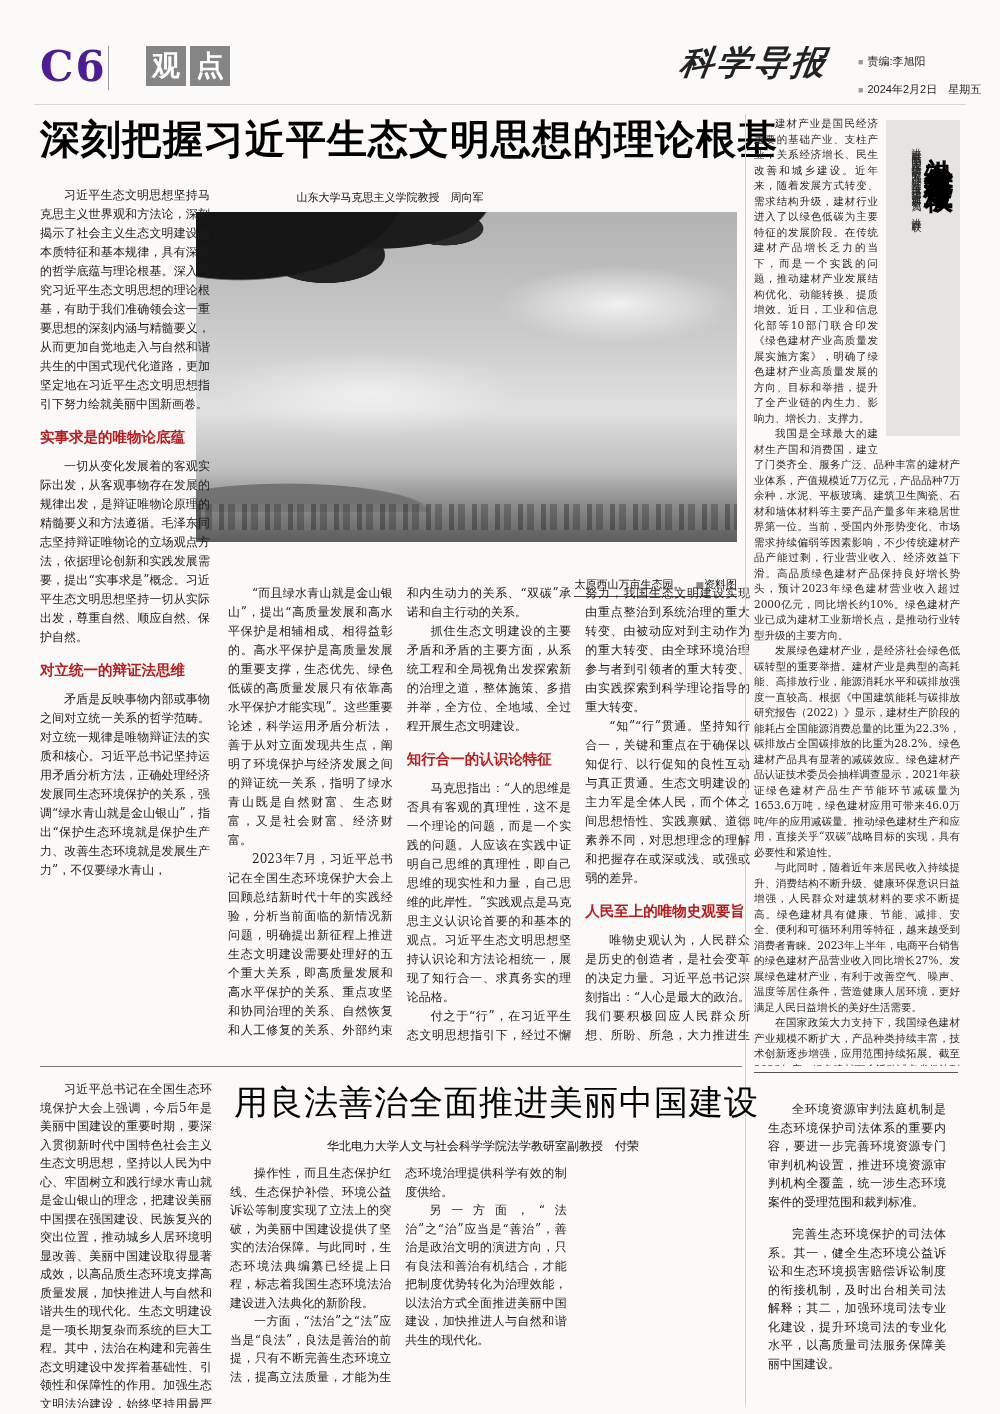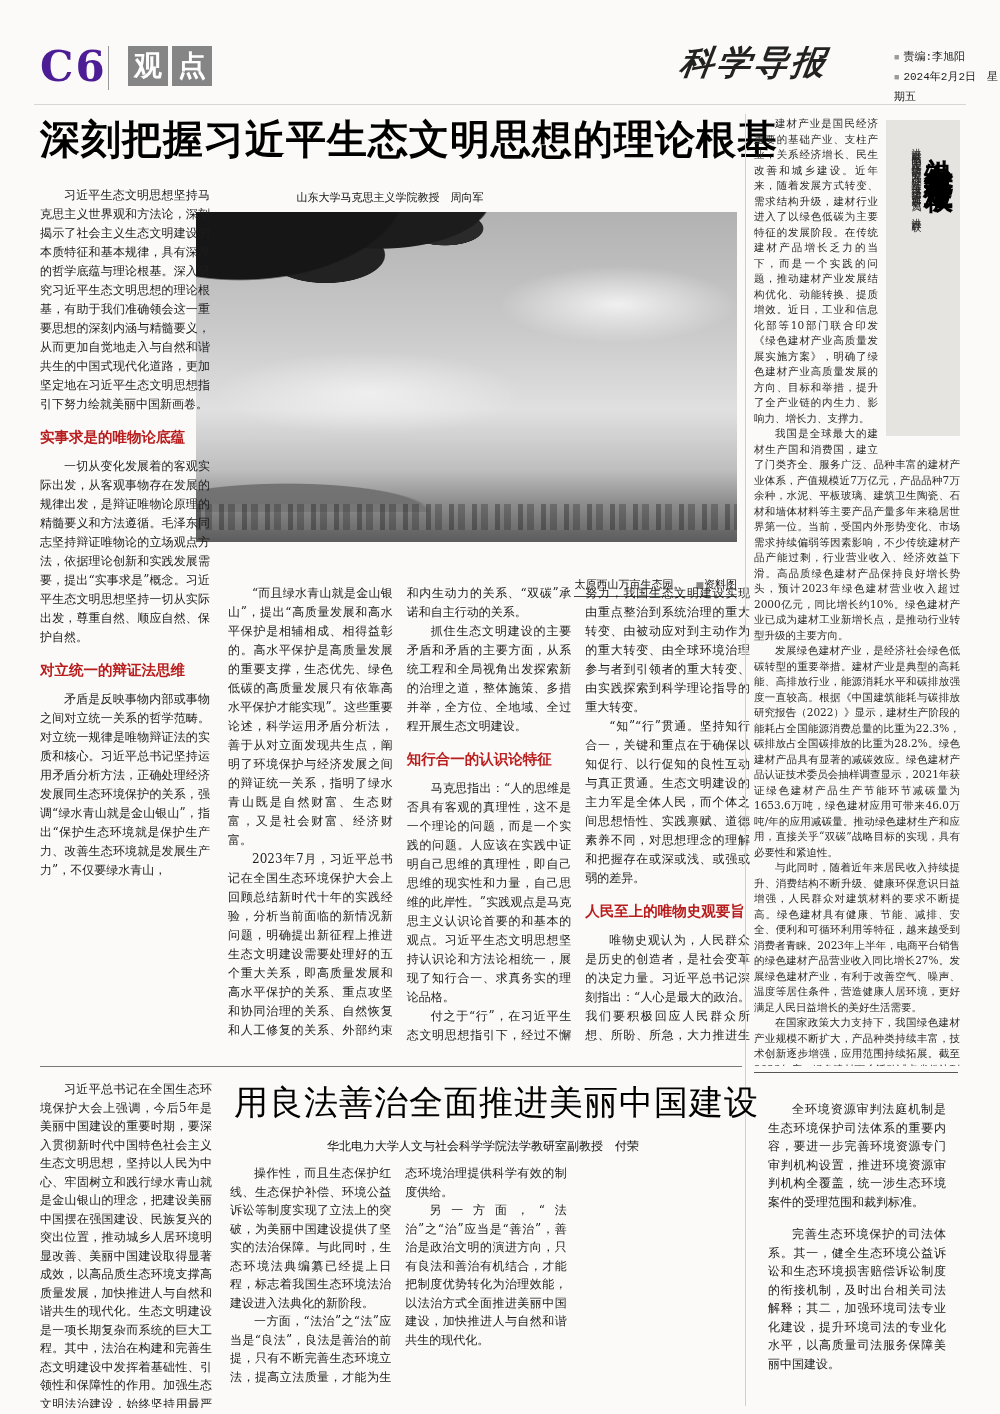--- a/index.html
+++ b/index.html
@@ -1,28 +1,28 @@
 <!DOCTYPE html>
 <html><head>
 <meta charset="utf-8">
 <style>
   html,body{margin:0;padding:0;background:#e9e7e3;}
   .page{position:relative;width:1000px;height:1414px;margin:0 auto;background:#fbfaf8;overflow:hidden;
         font-family:"DejaVu Serif","Liberation Serif",serif;color:#1b1b1b;}
   
   .hdr-c6{position:absolute;left:40px;top:42px;font-size:42px;font-weight:bold;color:#4c1d95;letter-spacing:2px;}
   .hdr-divider{position:absolute;left:108px;top:46px;height:44px;border-left:1px solid #999;}
-  .sec-boxes{position:absolute;left:102px;top:46px;padding-left:26px;}
+  .sec-boxes{position:absolute;left:120px;top:46px;padding-left:26px;}
   .sec-box{display:inline-block;width:40px;height:40px;margin-right:4px;background:#858585;color:#fff;
            font-family:"DejaVu Sans","Liberation Sans",sans-serif;font-weight:bold;font-size:28px;
            line-height:40px;text-align:center;}
   .masthead{position:absolute;left:680px;top:40px;width:160px;font-size:34px;font-style:italic;font-weight:bold;
             transform:skewX(-8deg);letter-spacing:3px;color:#222;}
-  .pubinfo{position:absolute;left:894px;top:48px;font-family:Liberation Mono, monospace;
-           font-size:11px;line-height:19px;color:#222;}
+  .pubinfo{position:absolute;left:858px;top:48px;font-family:Liberation Sans, sans-serif;
+           font-size:11px;line-height:27px;color:#222;}
   .pubinfo .sq{color:#9a9a9a;margin-right:4px;font-size:9px;}
   .hdr-rule{position:absolute;left:34px;top:104px;width:932px;border-top:1px solid #d8d6d2;}
   
   .m-headline{position:absolute;left:40px;top:112px;width:700px;text-align:center;
               font-family:"DejaVu Sans","Liberation Sans",sans-serif;font-weight:900;font-size:40px;
               letter-spacing:1px;color:#000;white-space:nowrap;}
   .m-byline{position:absolute;left:40px;top:190px;width:700px;text-align:center;font-size:11px;color:#111;}
   .photo{position:absolute;left:196px;top:212px;width:541px;height:330px;background-color:#cfcfcf;
      background-image:
        radial-gradient(ellipse 300px 170px at 8% -8%, #161616 55%, rgba(22,22,22,0) 56%),

